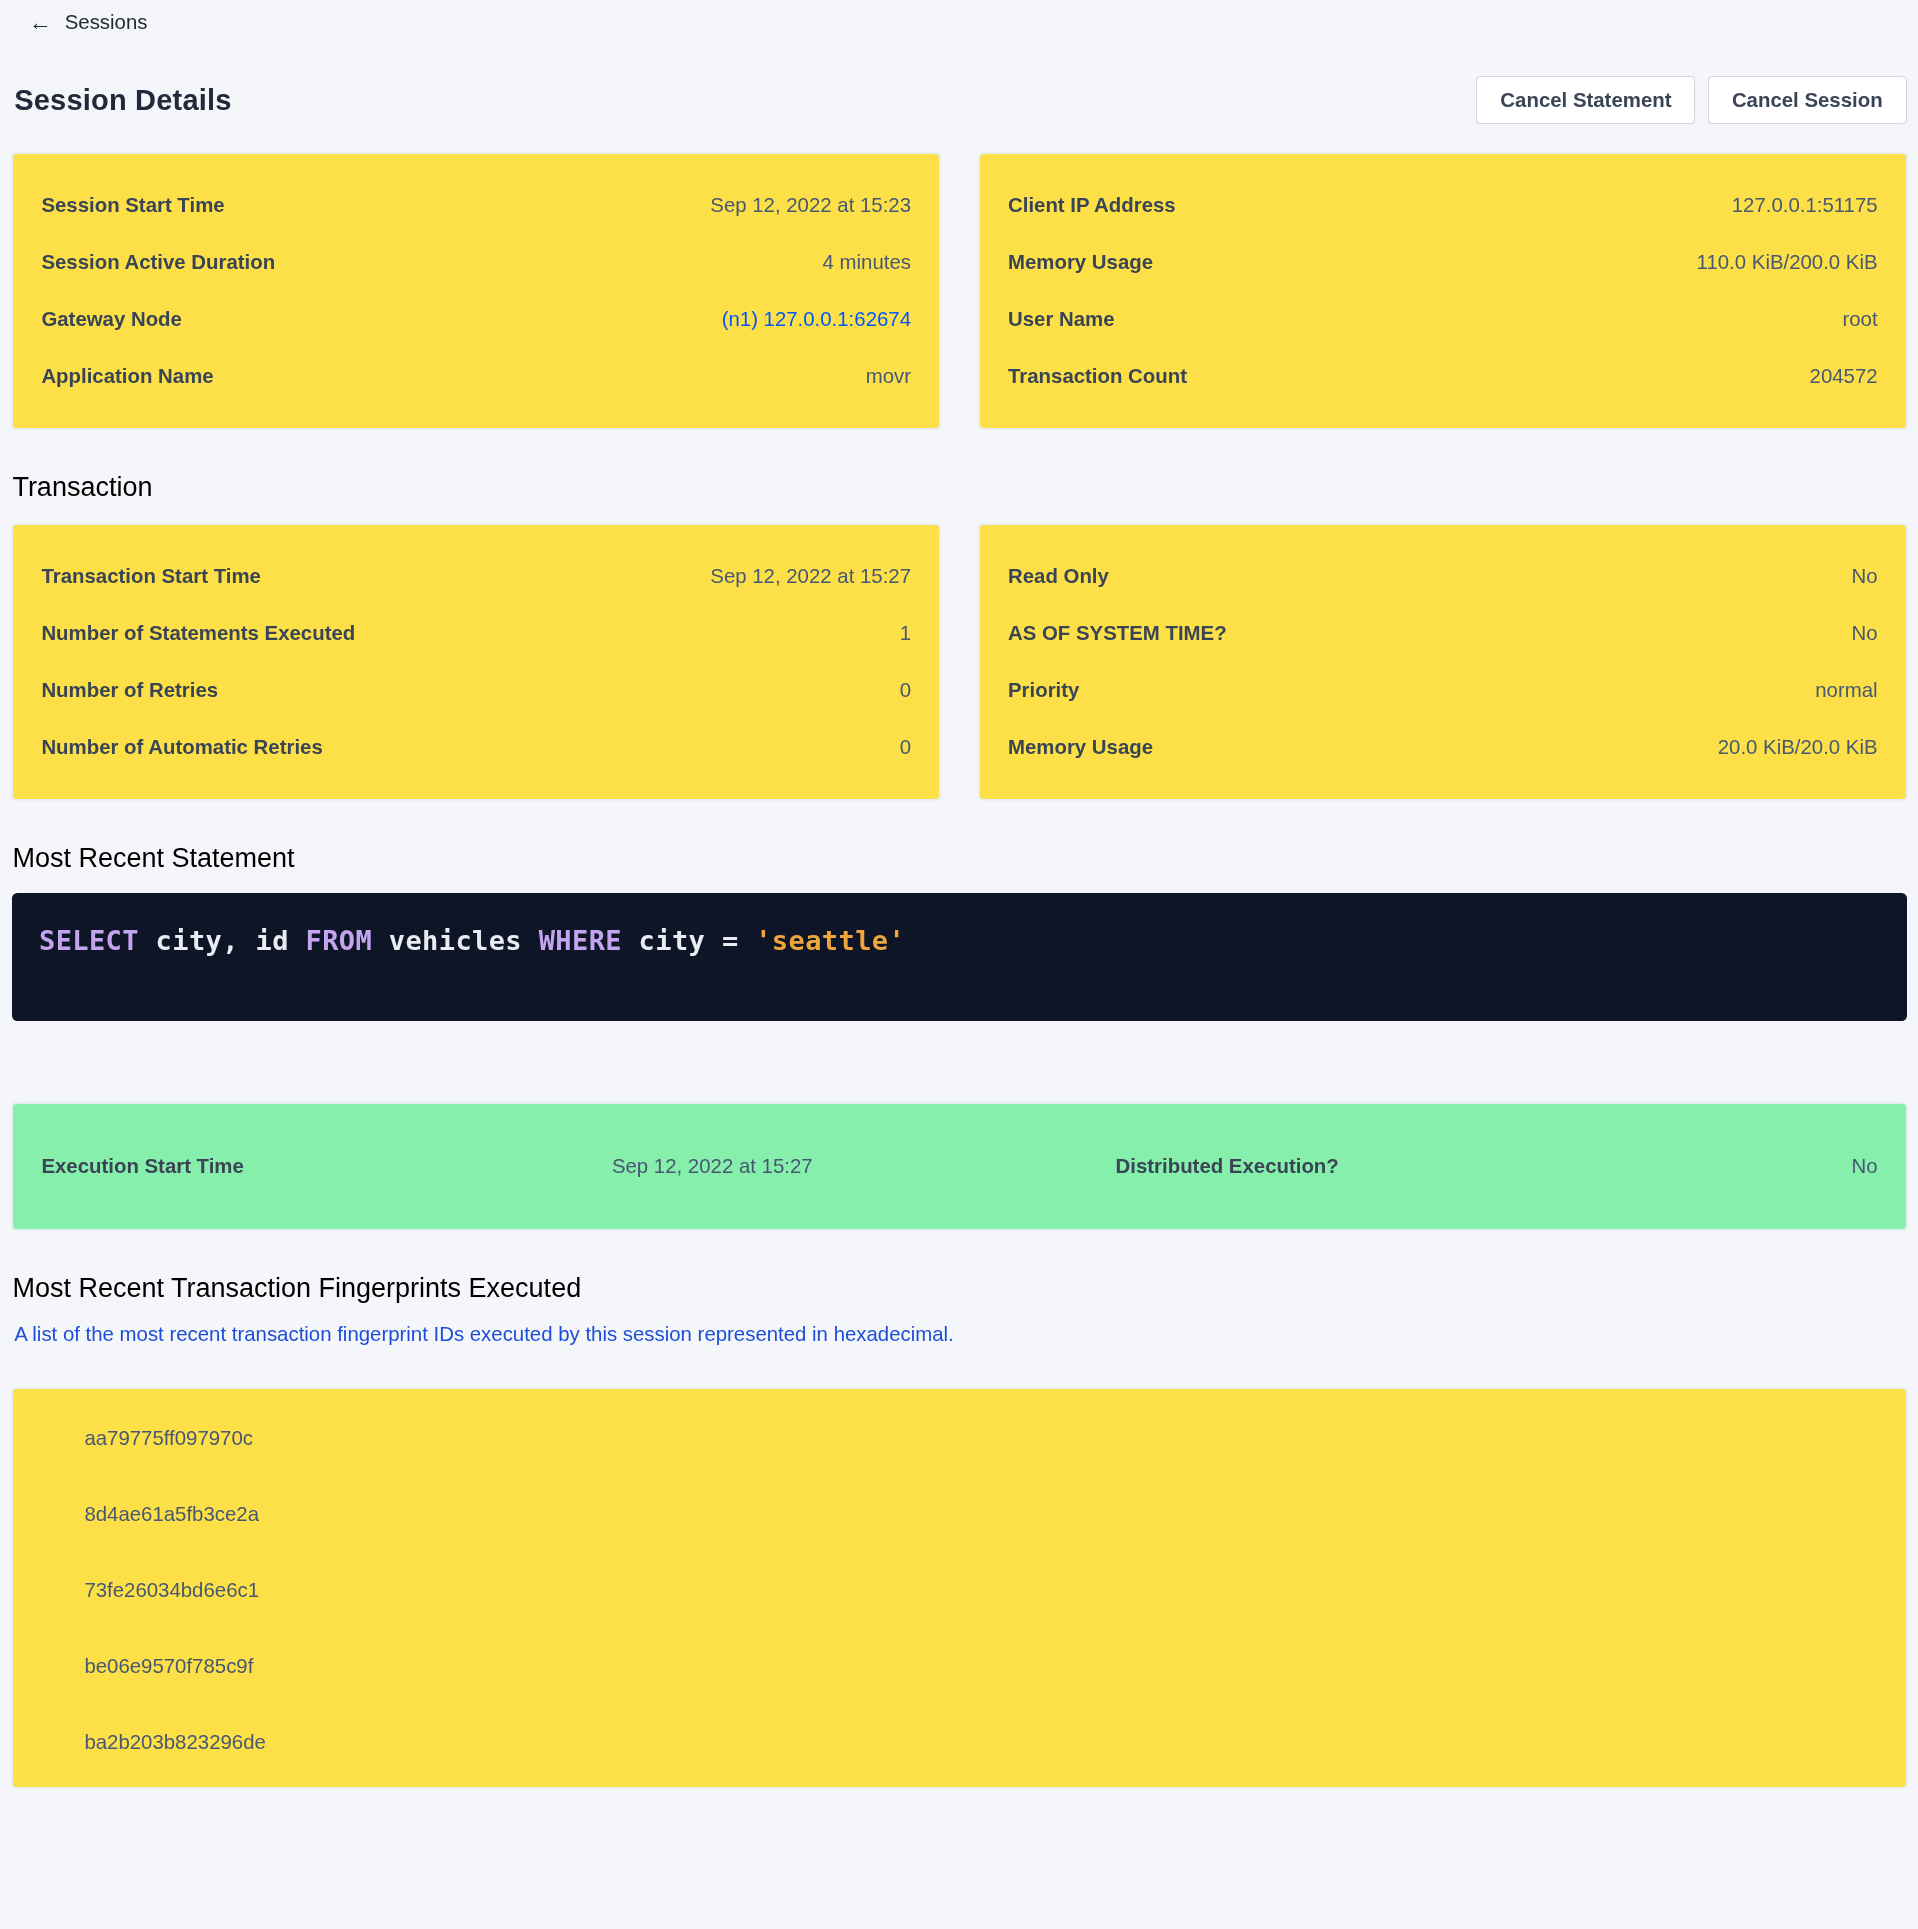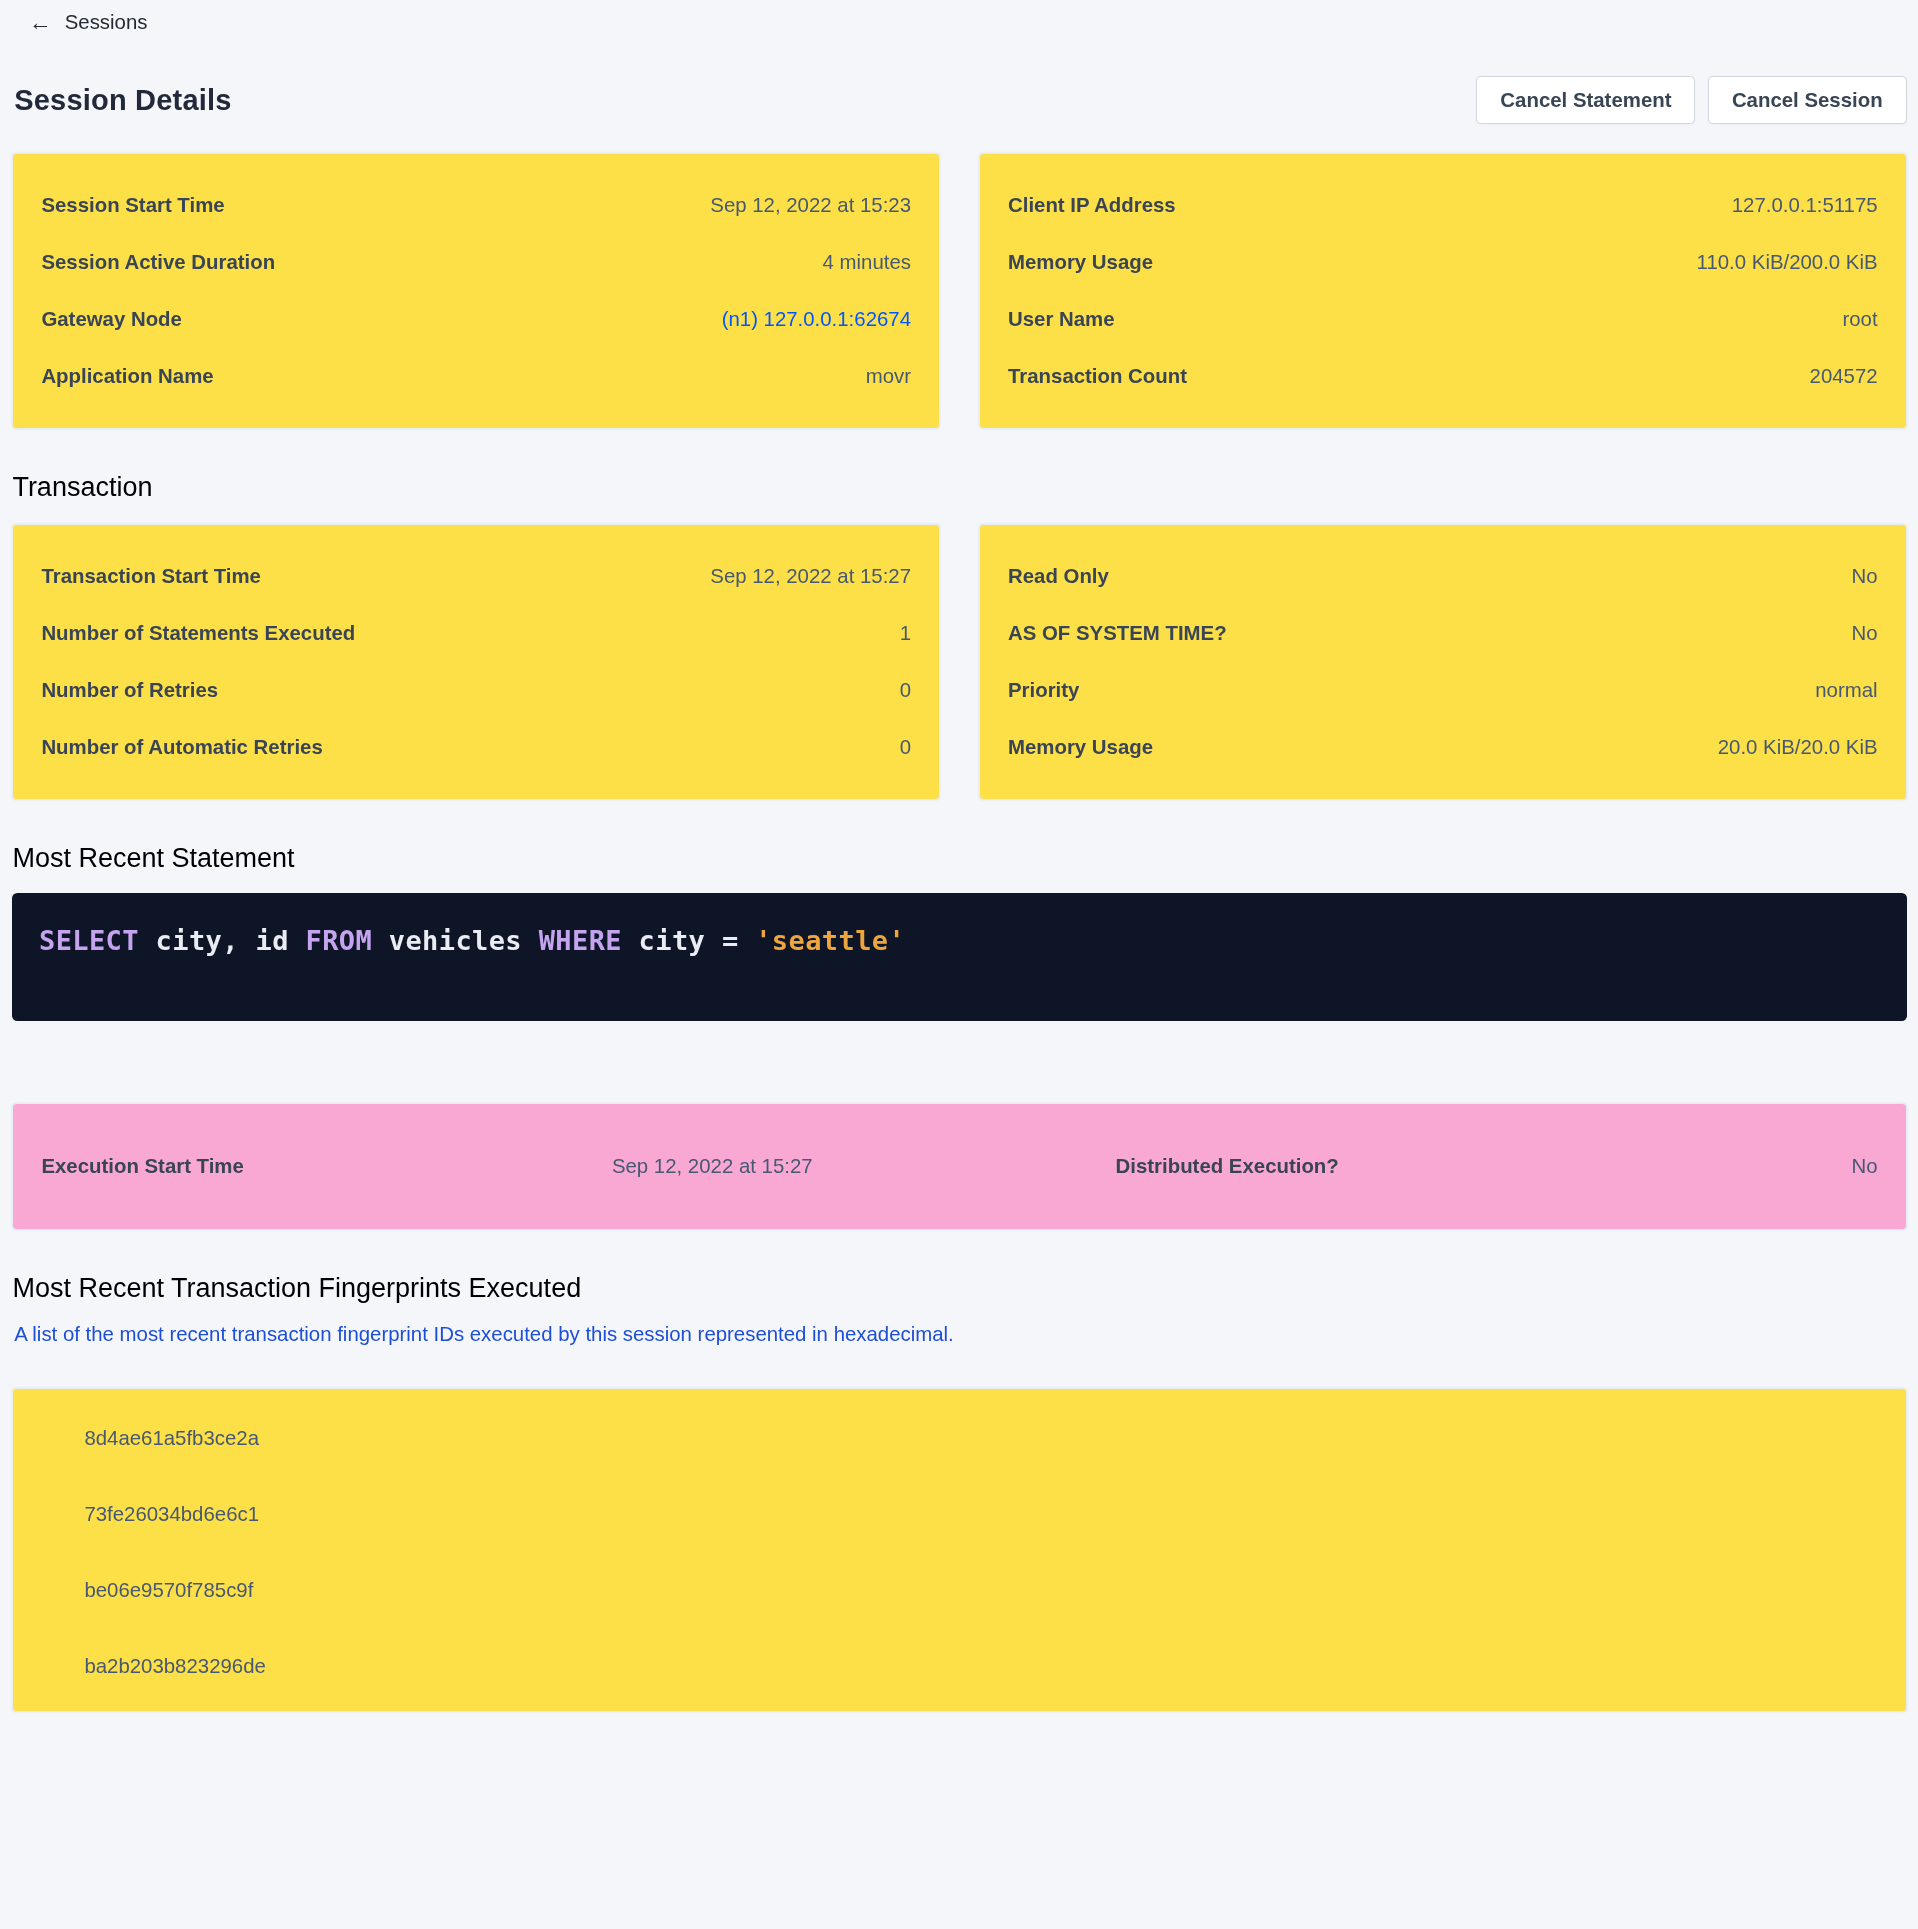--- a/index.html
+++ b/index.html
@@ -66,21 +66,21 @@
     letter-spacing:0.4px;line-height:26.6px;white-space:pre-wrap;
   }
   .tok-kw{color:var(--sql-keyword);}
   .tok-plain{color:var(--sql-plain);}
   .tok-str{color:var(--sql-string);}
 
   
   .exec-card{
     margin-top:82px;height:127px;display:grid;align-items:center;
     grid-template-columns:21.5% 20.5% 16.5% 21% 20.5%;
-    background:#f9a8d4;border:0.9px solid #e7ecf3;border-radius:4.4px;
+    background:#86efac;border:0.9px solid #e7ecf3;border-radius:4.4px;
     padding:0 28px;box-shadow:0 0 2.7px rgba(67,90,111,0.12);
   }
   .exec-card .kv-label{line-height:25px;}
   .exec-card .val{font-size:20.4px;color:#475872;line-height:25px;}
   .t-right{text-align:right;}
 
   
   .subtitle{margin:19.5px 0 0 1.8px;font-size:20.4px;color:#1d4ed8;line-height:25px;}
   .fp-card{margin-top:41px;padding:37px 28px 32px 28px;}
   .fp-list{list-style:none;margin:0;padding:0 0 0 43px;}
@@ -196,20 +196,21 @@
     <span class="val t-right">Sep 12, 2022 at 15:27</span>
     <span></span>
     <span class="kv-label">Distributed Execution?</span>
     <span class="val t-right">No</span>
   </div>
 
   <h2 class="section-h">Most Recent Transaction Fingerprints Executed</h2>
   <p class="subtitle">A list of the most recent transaction fingerprint IDs executed by this session represented in hexadecimal.</p>
   <div class="card fp-card">
     <ul class="fp-list">
+      <li class="fp-item">aa79775ff097970c</li>
       <li class="fp-item">8d4ae61a5fb3ce2a</li>
       <li class="fp-item">73fe26034bd6e6c1</li>
       <li class="fp-item">be06e9570f785c9f</li>
       <li class="fp-item">ba2b203b823296de</li>
     </ul>
   </div>
 
 </div>
 
 

